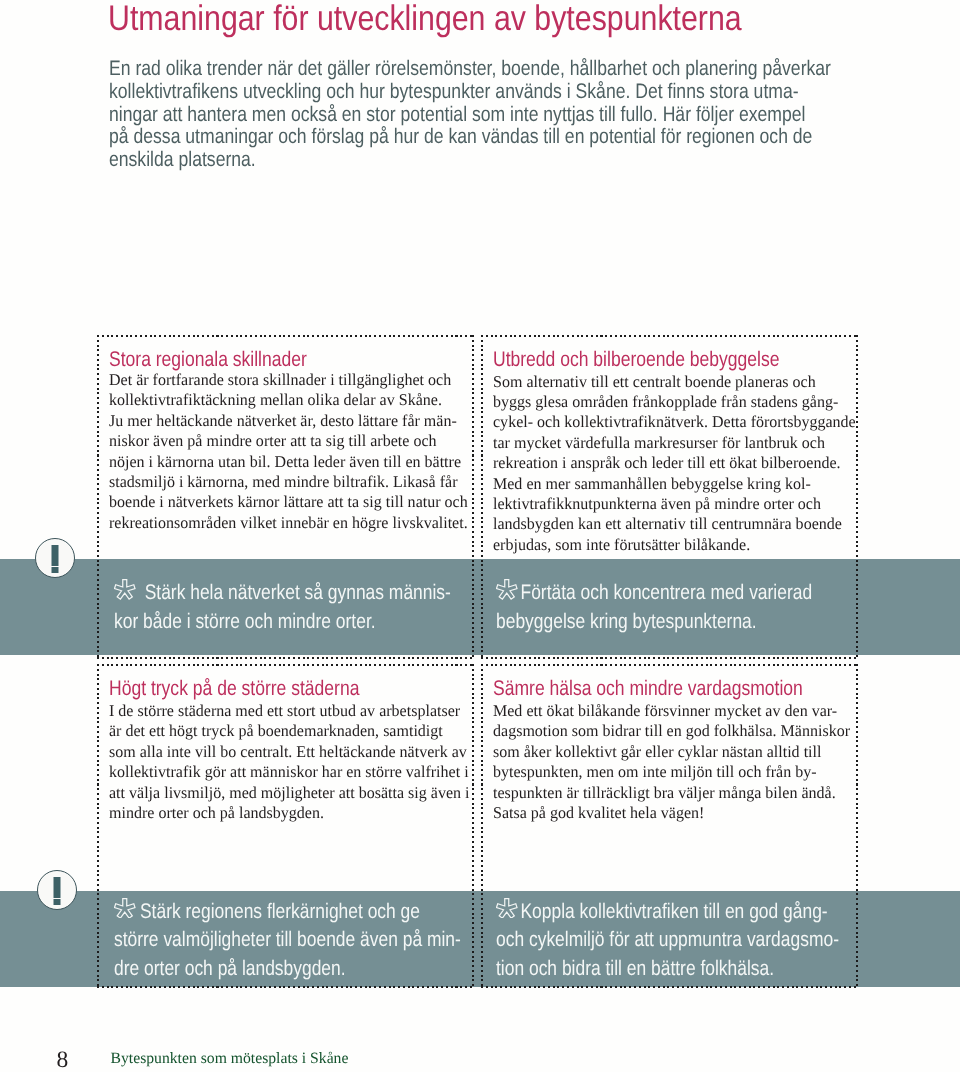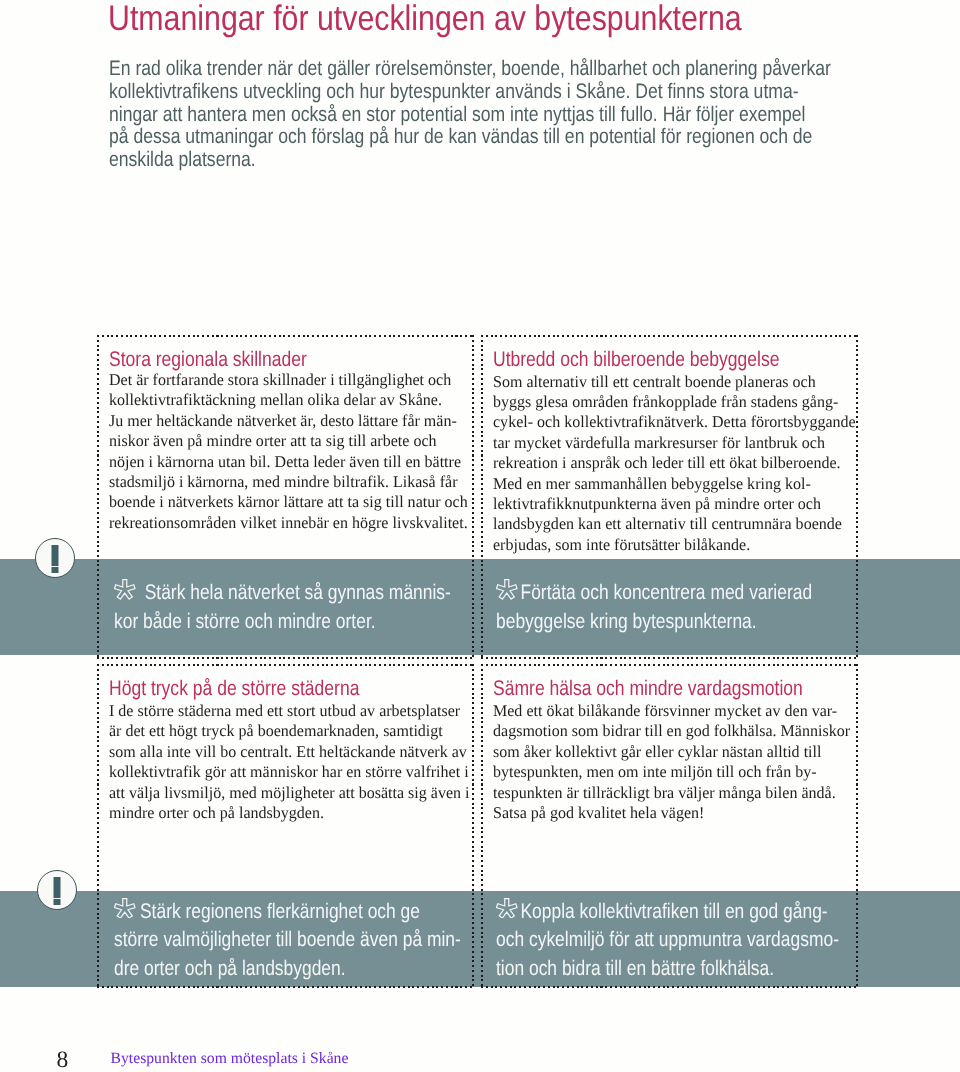--- a/index.html
+++ b/index.html
@@ -43,21 +43,21 @@
 
   .badge{position:absolute;z-index:5;width:40px;height:40px;border-radius:50%;background:#f9f9f7;
          border:1.3px solid #3c545a;box-sizing:border-box;}
   .badge i{position:absolute;left:50%;transform:translateX(-50%);width:7px;background:#3d6166;display:block;}
   .badge .b1{top:6.5px;height:20.3px;}
   .badge .b2{top:28.5px;height:6px;}
 
   .footer-num{position:absolute;left:56.5px;top:1049px;font-family:"Liberation Serif",serif;
               font-size:23.5px;color:#221e1f;line-height:23px;}
   .footer-txt{position:absolute;left:110.5px;top:1050.5px;font-family:"Liberation Serif",serif;
-              font-size:15.7px;color:#6d28d9;line-height:16px;}
+              font-size:15.7px;color:#14532d;line-height:16px;}
 </style>
 </head>
 <body>
 
 <div class="page">
 
   <div class="title">Utmaningar för utvecklingen av bytespunkterna</div>
   <div class="intro">
       <span class="l0">En rad olika trender när det gäller rörelsemönster, boende, hållbarhet och planering påverkar</span>
       <span class="l1">kollektivtrafikens utveckling och hur bytespunkter används i Skåne. Det finns stora utma-</span>

